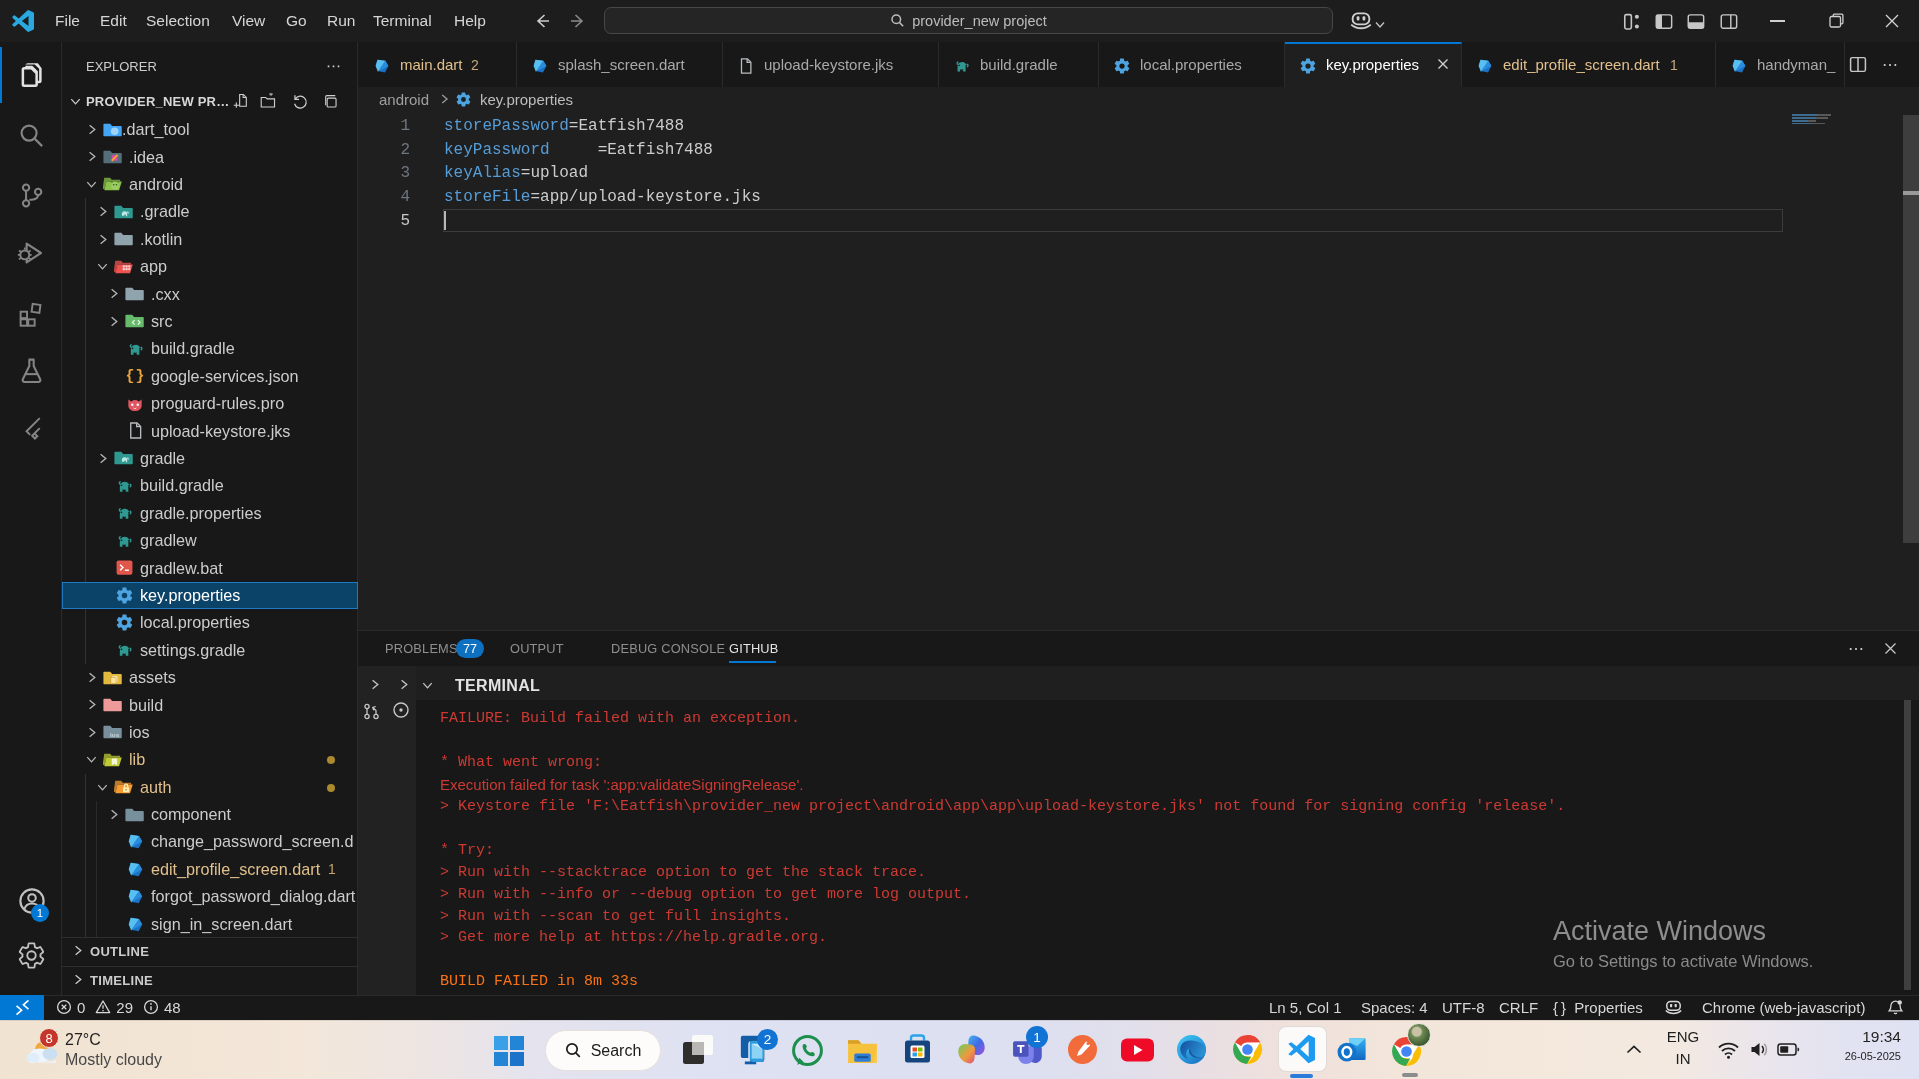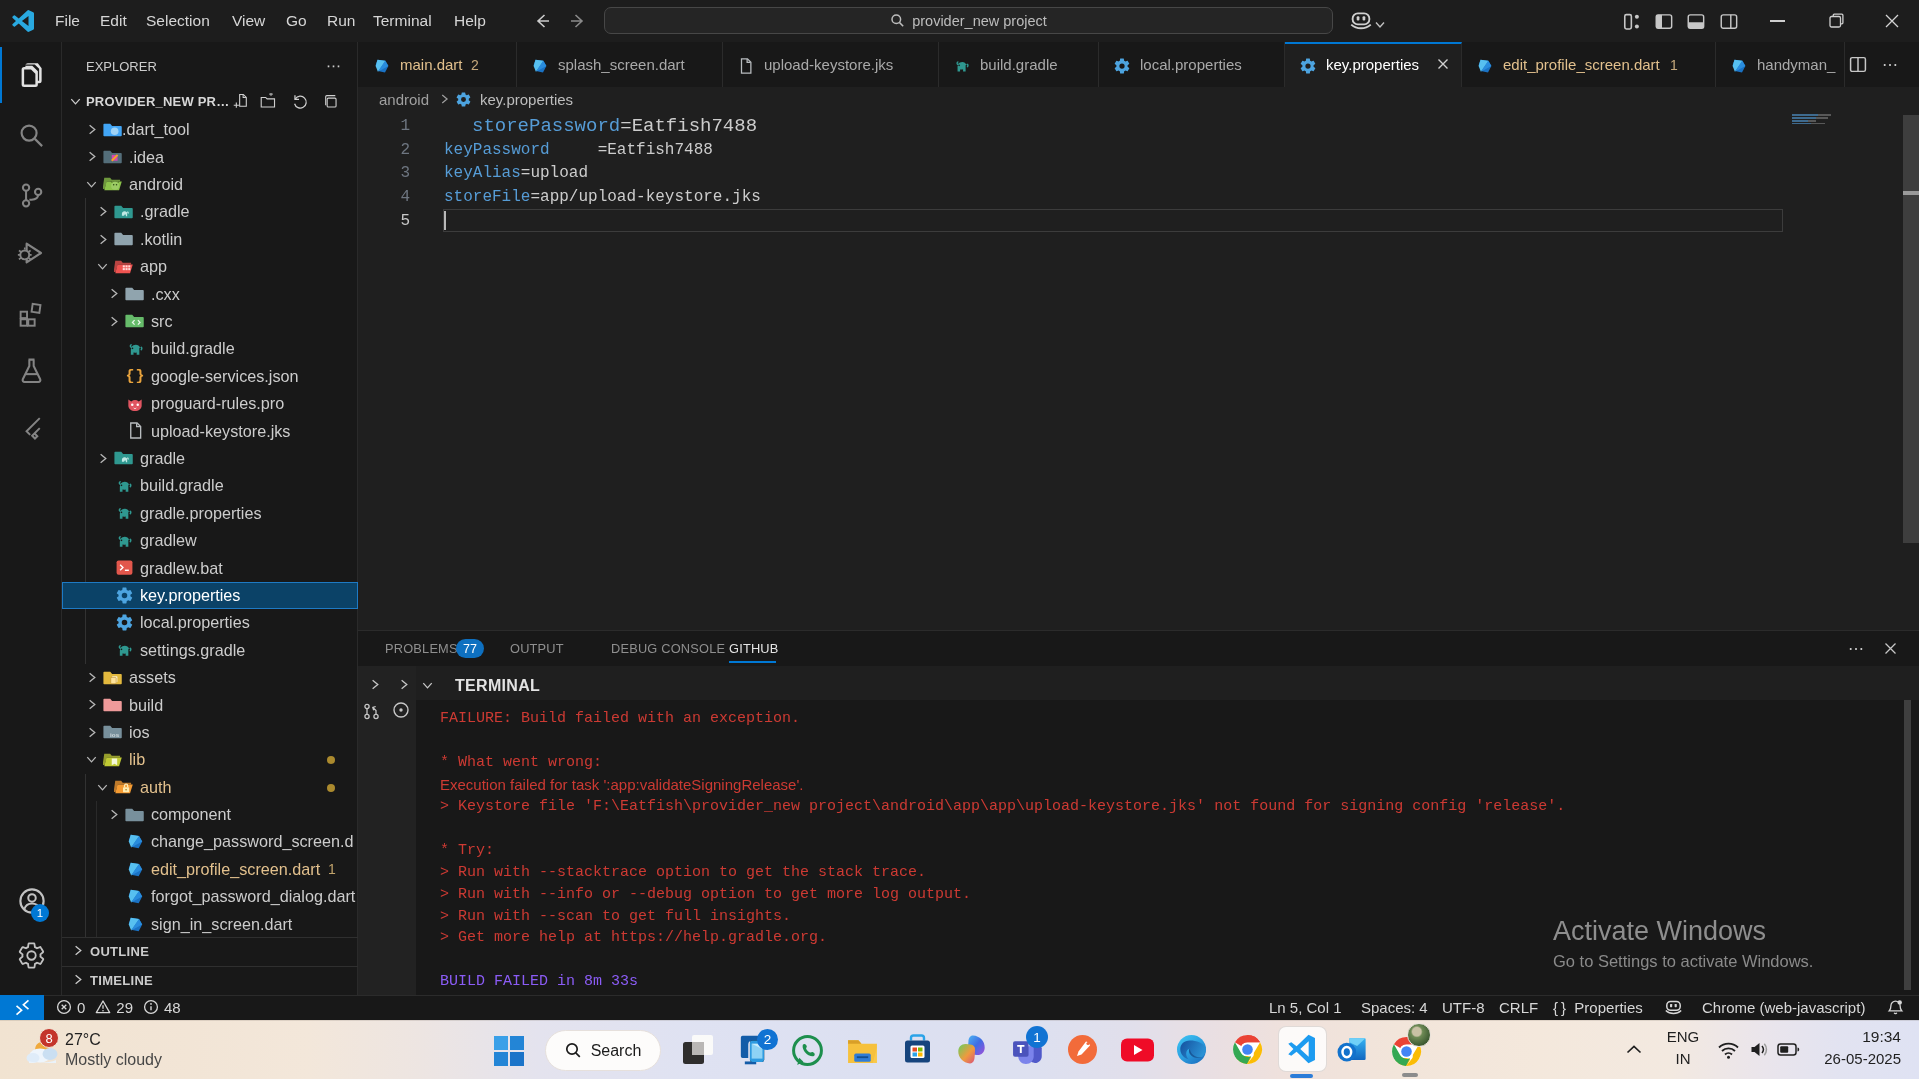--- a/index.html
+++ b/index.html
@@ -578,21 +578,21 @@
 <div class="abs ico" style="left:455px;top:91px;width:17px;height:17px;">
       <svg width="17" height="17" viewBox="0 0 24 24" style="">
         <path d="M19.4 13c.04-.33.06-.66.06-1s-.02-.67-.06-1l2.1-1.65c.2-.15.24-.42.12-.64l-2-3.46c-.12-.22-.38-.3-.6-.22l-2.5 1a7.3 7.3 0 0 0-1.7-1l-.38-2.65A.49.49 0 0 0 14 2h-4c-.25 0-.45.18-.5.42L9.13 5.07c-.6.26-1.18.6-1.7 1l-2.5-1a.5.5 0 0 0-.6.22l-2 3.46c-.13.22-.08.5.12.64L4.55 11c-.04.33-.06.66-.06 1s.02.67.06 1l-2.1 1.65c-.2.15-.25.42-.12.64l2 3.46c.12.22.38.3.6.22l2.5-1c.52.4 1.1.74 1.7 1l.37 2.65c.05.24.25.42.5.42h4c.25 0 .46-.18.5-.42l.37-2.65c.6-.26 1.17-.6 1.7-1l2.5 1c.22.08.48 0 .6-.22l2-3.46a.5.5 0 0 0-.12-.64zM12 15.5a3.5 3.5 0 1 1 0-7 3.5 3.5 0 0 1 0 7z" fill="#4da4e0"></path>
       </svg>
     </div>
 <div class="row" style="left:480px;top:87px;height:25px;color:#bdbdbd;font-size:15px;">key.properties</div>
 <div class="abs" style="left:358px;top:112px;width:1561px;height:518px;background:#1f1f1f;"></div>
 <div class="abs" style="left:443px;top:208.8px;width:1340px;height:23.7px;border:1px solid #3c3c3c;"></div>
 <div class="abs" style="left:444px;top:210.8px;width:1.8px;height:19.7px;background:#b8b8b8;"></div>
 <div class="row" style="left:383px;top:114.0px;width:27px;height:23.7px;justify-content:flex-end;color:#6e7681;font-family:'Liberation Mono',monospace;font-size:16px;">1</div>
-<div class="row" style="left:444px;top:114.0px;height:23.7px;font-family:'Liberation Mono',monospace;font-size:19px;margin-left:28px;">
+<div class="row" style="left:444px;top:114.0px;height:23.7px;font-family:'Liberation Mono',monospace;font-size:16px;">
       <span style="color:#569cd6">storePassword</span>
       <span style="color:#cccccc">=Eatfish7488</span>
     </div>
 <div class="row" style="left:383px;top:137.7px;width:27px;height:23.7px;justify-content:flex-end;color:#6e7681;font-family:'Liberation Mono',monospace;font-size:16px;">2</div>
 <div class="row" style="left:444px;top:137.7px;height:23.7px;font-family:'Liberation Mono',monospace;font-size:16px;gap:48px;">
       <span style="color:#569cd6">keyPassword</span>
       <span style="color:#cccccc">=Eatfish7488</span>
     </div>
 <div class="row" style="left:383px;top:161.4px;width:27px;height:23.7px;justify-content:flex-end;color:#6e7681;font-family:'Liberation Mono',monospace;font-size:16px;">3</div>
 <div class="row" style="left:444px;top:161.4px;height:23.7px;font-family:'Liberation Mono',monospace;font-size:16px;">
@@ -662,21 +662,21 @@
     </div>
 <div class="row" style="left:440px;top:708.0px;height:21.9px;color:#cd3a33;font-family:'Liberation Mono',monospace;font-size:15px;">FAILURE: Build failed with an exception.</div>
 <div class="row" style="left:440px;top:751.8px;height:21.9px;color:#cd3a33;font-family:'Liberation Mono',monospace;font-size:15px;">* What went wrong:</div>
 <div class="row" style="left:440px;top:773.7px;height:21.9px;color:#cd3a33;font-family:Liberation Sans, sans-serif;font-size:15px;">Execution failed for task ':app:validateSigningRelease'.</div>
 <div class="row" style="left:440px;top:795.6px;height:21.9px;color:#cd3a33;font-family:'Liberation Mono',monospace;font-size:15px;">&gt; Keystore file 'F:\Eatfish\provider_new project\android\app\app\upload-keystore.jks' not found for signing config 'release'.</div>
 <div class="row" style="left:440px;top:839.4px;height:21.9px;color:#cd3a33;font-family:'Liberation Mono',monospace;font-size:15px;">* Try:</div>
 <div class="row" style="left:440px;top:861.3px;height:21.9px;color:#cd3a33;font-family:'Liberation Mono',monospace;font-size:15px;">&gt; Run with --stacktrace option to get the stack trace.</div>
 <div class="row" style="left:440px;top:883.2px;height:21.9px;color:#cd3a33;font-family:'Liberation Mono',monospace;font-size:15px;">&gt; Run with --info or --debug option to get more log output.</div>
 <div class="row" style="left:440px;top:905.1px;height:21.9px;color:#cd3a33;font-family:'Liberation Mono',monospace;font-size:15px;">&gt; Run with --scan to get full insights.</div>
 <div class="row" style="left:440px;top:927.0px;height:21.9px;color:#cd3a33;font-family:'Liberation Mono',monospace;font-size:15px;">&gt; Get more help at https://help.gradle.org.</div>
-<div class="row" style="left:440px;top:970.8px;height:21.9px;color:#8b5cf6;font-family:'Liberation Mono',monospace;font-size:15px;">BUILD FAILED in 8m 33s</div>
+<div class="row" style="left:440px;top:970.8px;height:21.9px;color:#f97316;font-family:'Liberation Mono',monospace;font-size:15px;">BUILD FAILED in 8m 33s</div>
 <div class="abs" style="left:1904px;top:700px;width:7px;height:290px;background:#3f3f3f;"></div>
 <div class="abs" style="left:1553px;top:916px;color:#8e8e8e;font-size:27px;font-weight:300;">Activate Windows</div>
 <div class="abs" style="left:1553px;top:952px;color:#8a8a8a;font-size:16.5px;">Go to Settings to activate Windows.</div>
 <div class="abs" style="left:0;top:995px;width:1919px;height:25px;background:#181818;border-top:1px solid #2b2b2b;"></div>
 <div class="abs" style="left:0;top:995px;width:44px;height:25px;background:#0078d4;"></div>
 <div class="abs ico" style="left:12px;top:998px;">
       <svg width="19" height="19" viewBox="0 0 21 20" style="">
         <path d="M5 8.2 10.6 13 5 17.8M18.2 2.2 12.6 7l5.6 4.8" stroke="#fff" stroke-width="1.8" fill="none"></path>
       </svg>
     </div>
@@ -931,13 +931,13 @@
       </svg>
     </div>
 <div class="abs ico" style="left:1777px;top:1043px;">
       <svg width="23" height="13" viewBox="0 0 23 13" style="">
         <rect x="1" y="1" width="18" height="11" rx="2.5" fill="none" stroke="#1f1f1f" stroke-width="1.5"></rect>
         <rect x="3.2" y="3.2" width="8" height="6.6" rx="1" fill="#1f1f1f"></rect>
         <path d="M20.5 4.5v4c1 0 1.7-.8 1.7-2s-.7-2-1.7-2z" fill="#1f1f1f"></path>
       </svg>
     </div>
 <div class="abs" style="left:1819px;top:1028px;width:82px;text-align:right;color:#1f1f1f;font-size:15.5px;">19:34</div>
-<div class="abs" style="left:1819px;top:1050px;width:82px;text-align:right;color:#1f1f1f;font-size:15px;">26-05-2025</div>
+<div class="abs" style="left:1819px;top:1050px;width:82px;text-align:right;color:#1f1f1f;font-size:11px;">26-05-2025</div>
 </div>
 </body></html>

